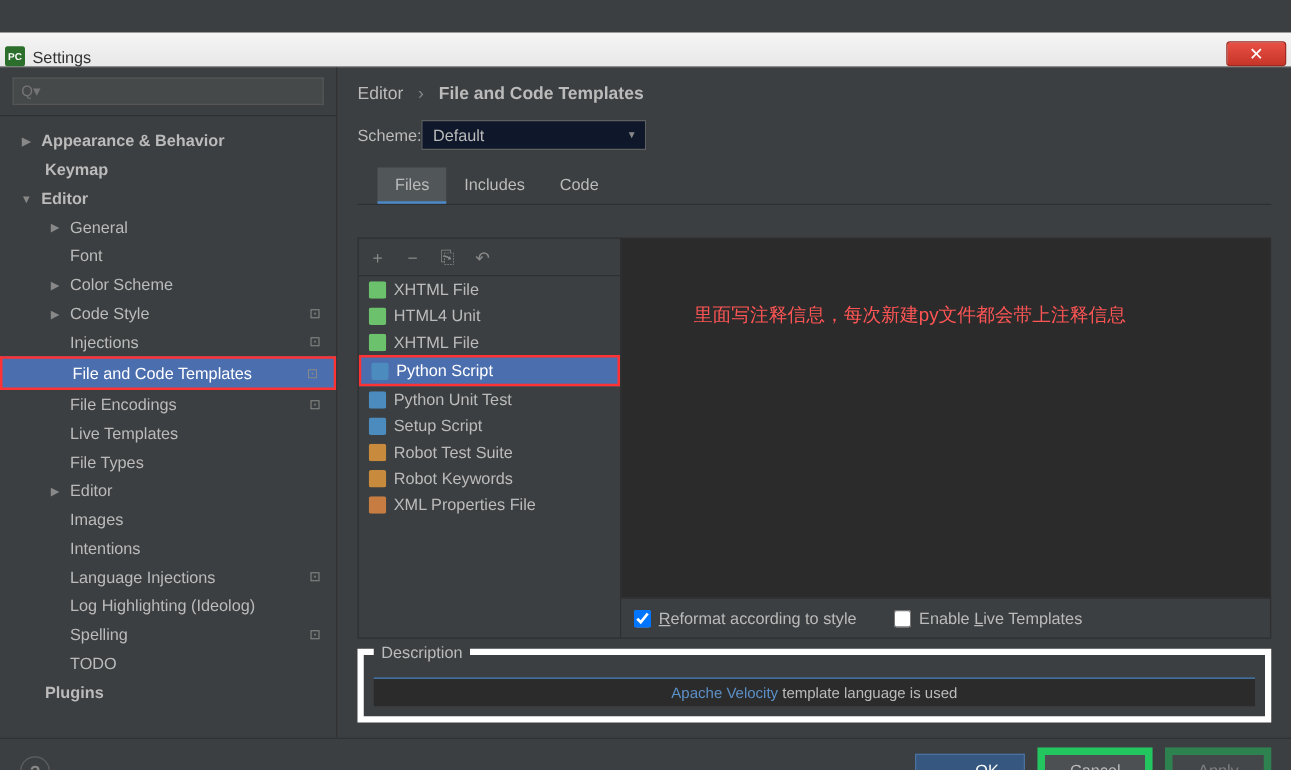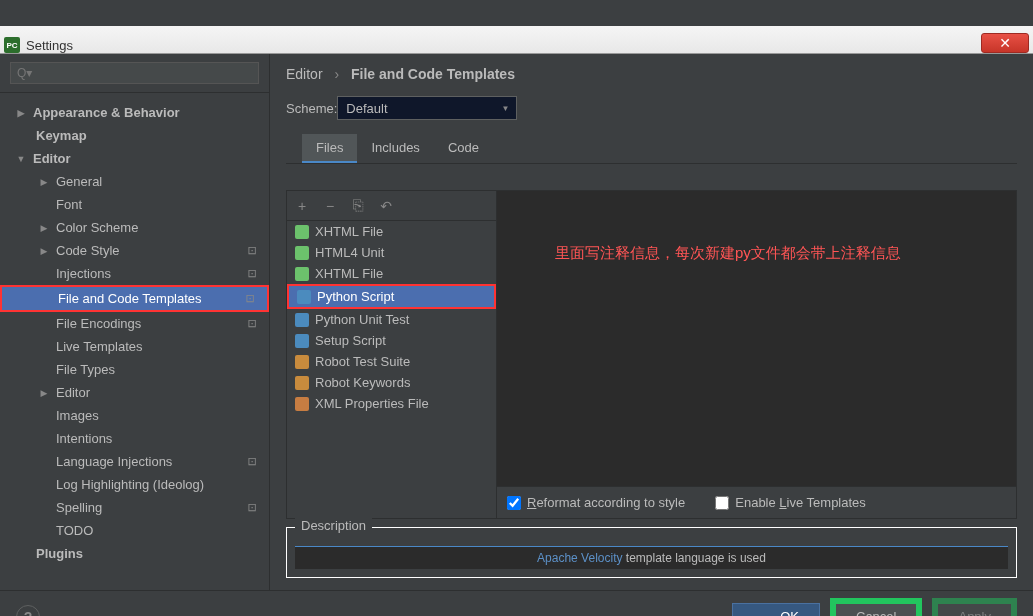--- a/index.html
+++ b/index.html
@@ -336,21 +336,21 @@
       gap: 6px;
     }
 
     .checkbox-wrapper input[type="checkbox"] {
       width: 14px;
       height: 14px;
     }
 
     .description-area {
       margin-top: 8px;
-      border: 1px solid #ffffff;
+      border: 5px solid #ffffff;
       padding: 8px;
     }
 
     .description-label {
       position: relative;
       top: -16px;
       background: #3c3f41;
       padding: 0 6px;
       font-size: 13px;
       color: #bbb;

